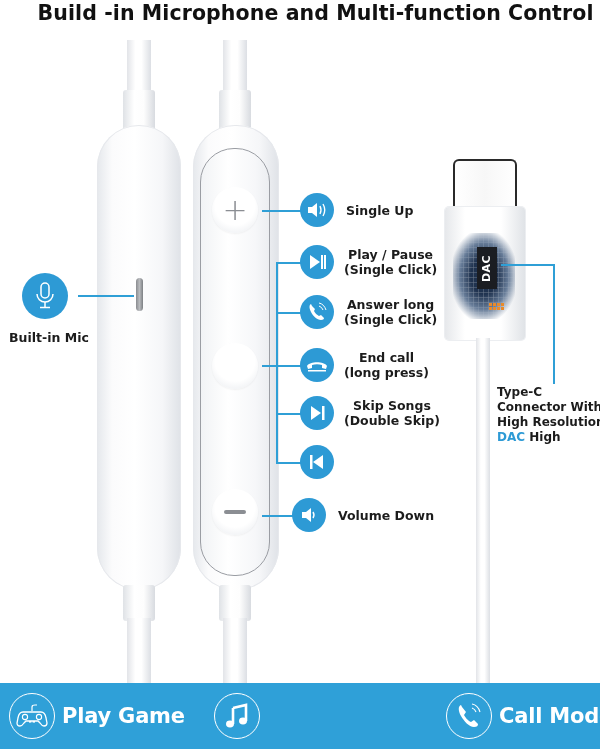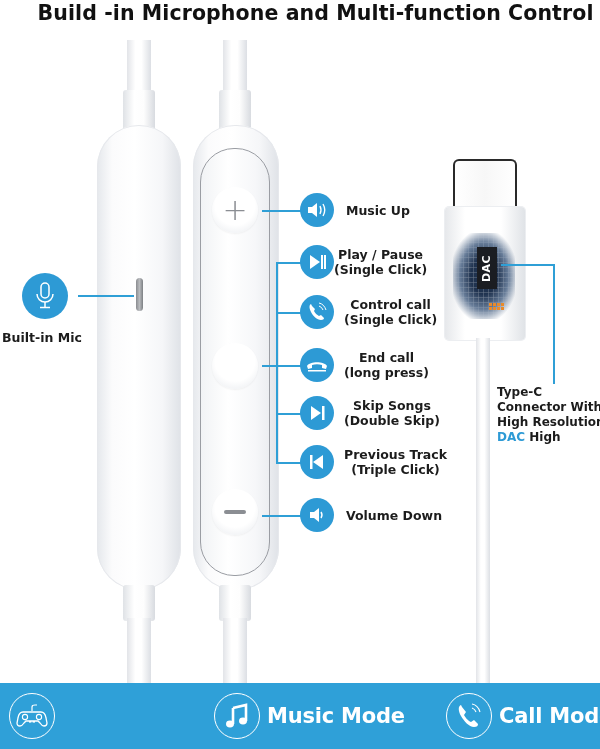--- a/index.html
+++ b/index.html
@@ -121,21 +121,21 @@
 
 <div class="mic-icon" style="left:22px;top:273px;">
   <svg width="26" height="30" viewBox="0 0 26 30">
     <rect x="9" y="2" width="8" height="15" rx="4" fill="none" stroke="#fff" stroke-width="1.5"></rect>
     <path d="M5 13 a8 8 0 0 0 16 0" fill="none" stroke="#fff" stroke-width="1.5"></path>
     <line x1="13" y1="21" x2="13" y2="26" stroke="#fff" stroke-width="1.5"></line>
     <line x1="8" y1="26.5" x2="18" y2="26.5" stroke="#fff" stroke-width="1.5"></line>
   </svg>
 </div>
 <div class="line-h" style="left:78px;top:295px;width:56px;"></div>
-<div class="mic-label" style="left:2px;top:330px;">Built-in Mic</div>
+<div class="mic-label" style="left:9px;top:330px;">Built-in Mic</div>
 
 <div class="cable" style="left:223px;top:40px;width:24px;height:60px;"></div>
 <div class="sleeve" style="left:219px;top:90px;width:32px;height:40px;"></div>
 <div class="remote" style="left:193px;top:125px;width:86px;height:465px;border-radius:42px;"></div>
 <div class="remote-inner" style="left:200px;top:148px;width:70px;height:428px;"></div>
 
 <div class="btn-round" style="left:212px;top:187px;">
   <span class="glyph">+</span>
 </div>
 <div class="btn-round" style="left:212px;top:343px;"></div>
@@ -156,47 +156,47 @@
 <div class="line-h" style="left:262px;top:515px;width:40px;"></div>
 
 <div class="feat" style="left:300px;top:193px;">
   <div class="ficon">
     <svg width="22" height="20" viewBox="0 0 22 20">
         <path d="M2 7h4l5-4v14l-5-4H2z" fill="#fff"></path>
         <path d="M14 6q2 4 0 8M17 4q3.5 6 0 12" fill="none" stroke="#fff" stroke-width="1.4"></path>
       </svg>
   </div>
   <div class="flabel" style="margin-left:12px;">
-      <div>Music Up</div>
+      <div>Single Up</div>
     </div>
 </div>
 
 <div class="feat" style="left:300px;top:245px;">
   <div class="ficon">
     <svg width="20" height="18" viewBox="0 0 20 18">
         <path d="M3 2l10 7-10 7z" fill="#fff"></path>
         <rect x="14" y="2" width="2" height="14" fill="#fff"></rect>
         <rect x="17" y="2" width="2" height="14" fill="#fff"></rect>
       </svg>
   </div>
-  <div class="flabel" style="">
+  <div class="flabel" style="margin-left:10px;">
     <div>Play / Pause</div>
     <div>(Single Click)</div>
   </div>
 </div>
 
 <div class="feat" style="left:300px;top:295px;">
   <div class="ficon">
     <svg width="20" height="20" viewBox="0 0 20 20">
         <path d="M4 2c-2 1-2 4 0 8s6 8 10 8c2 0 3-1 3-2l-3-3-2 1c-2-1-4-3-5-5l1-2-3-3z" fill="#fff"></path>
         <path d="M12 4q3 1 4 4M12 1q5 1 7 7" fill="none" stroke="#fff" stroke-width="1"></path>
       </svg>
   </div>
   <div class="flabel" style="margin-left:10px;">
-    <div>Control call</div>
+    <div>Answer long</div>
     <div>(Single Click)</div>
   </div>
 </div>
 
 <div class="feat" style="left:300px;top:348px;">
   <div class="ficon">
     <svg width="24" height="16" viewBox="0 0 24 16">
         <path d="M2 9c3-5 17-5 20 0l-1 3-4-1v-3c-3-1-7-1-10 0v3l-4 1z" fill="#fff"></path>
         <rect x="3" y="13" width="18" height="1.5" fill="#fff"></rect>
       </svg>
@@ -220,27 +220,23 @@
   </div>
 </div>
 
 <div class="feat" style="left:300px;top:445px;">
   <div class="ficon">
     <svg width="18" height="18" viewBox="0 0 18 18">
         <rect x="2" y="2" width="2.5" height="14" fill="#fff"></rect>
         <path d="M15 2L5 9l10 7z" fill="#fff"></path>
       </svg>
   </div>
-  <div class="flabel" style="margin-left:10px;">
-    <div>Previous Track</div>
-    <div>(Triple Click)</div>
-  </div>
-</div>
-
-<div class="feat" style="left:300px;top:498px;">
+</div>
+
+<div class="feat" style="left:292px;top:498px;">
   <div class="ficon">
     <svg width="20" height="20" viewBox="0 0 20 20">
         <path d="M3 7h4l5-4v14l-5-4H3z" fill="#fff"></path>
         <path d="M14 7q2 3 0 6" fill="none" stroke="#fff" stroke-width="1.4"></path>
       </svg>
   </div>
   <div class="flabel" style="margin-left:12px;">
       <div>Volume Down</div>
     </div>
 </div>
@@ -281,32 +277,32 @@
     <div class="mode-ring">
       <svg width="32" height="28" viewBox="0 0 32 28">
         <path d="M16 9V5q0-2 3-2h2" fill="none" stroke="#fff" stroke-width="1.2"></path>
         <path d="M7 10h18q4 0 5 6l1 5q0 3-3 3-2 0-4-3l-2-2H10l-2 2q-2 3-4 3-3 0-3-3l1-5q1-6 5-6z" fill="none" stroke="#fff" stroke-width="1.3"></path>
         <circle cx="9" cy="15" r="2.6" fill="none" stroke="#fff" stroke-width="1.1"></circle>
         <circle cx="23" cy="15" r="2.6" fill="none" stroke="#fff" stroke-width="1.1"></circle>
         <rect x="13" y="19" width="2.4" height="1.6" fill="#fff"></rect>
           <rect x="16.6" y="19" width="2.4" height="1.6" fill="#fff"></rect>
       </svg>
     </div>
+    <span class="mode-label">Play Game</span>
   </div>
 
   <div class="mode" style="left:214px;">
     <div class="mode-ring">
       <svg width="26" height="28" viewBox="0 0 26 28">
         <path d="M9 6l13-3v16" fill="none" stroke="#fff" stroke-width="2.6"></path>
         <path d="M9 6v16" fill="none" stroke="#fff" stroke-width="2.6"></path>
         <ellipse cx="6" cy="22" rx="4" ry="3.4" fill="#fff"></ellipse>
         <ellipse cx="19" cy="19" rx="4" ry="3.4" fill="#fff"></ellipse>
       </svg>
     </div>
-    <span class="mode-label">Music Mode</span>
   </div>
 
   <div class="mode" style="left:446px;align-items:center;">
     <div class="mode-ring">
       <svg width="28" height="28" viewBox="0 0 28 28">
         <path d="M6 3c-3 1-3 6 0 11s8 11 13 11c3 0 4-1 4-3l-4-4-3 2c-3-1-6-5-7-7l2-3-4-5z" fill="#fff"></path>
         <path d="M17 6q3 1 4 4M17 2q6 1 8 8" fill="none" stroke="#fff" stroke-width="1.1"></path>
       </svg>
     </div>
     <span class="mode-label">Call Mode</span>

